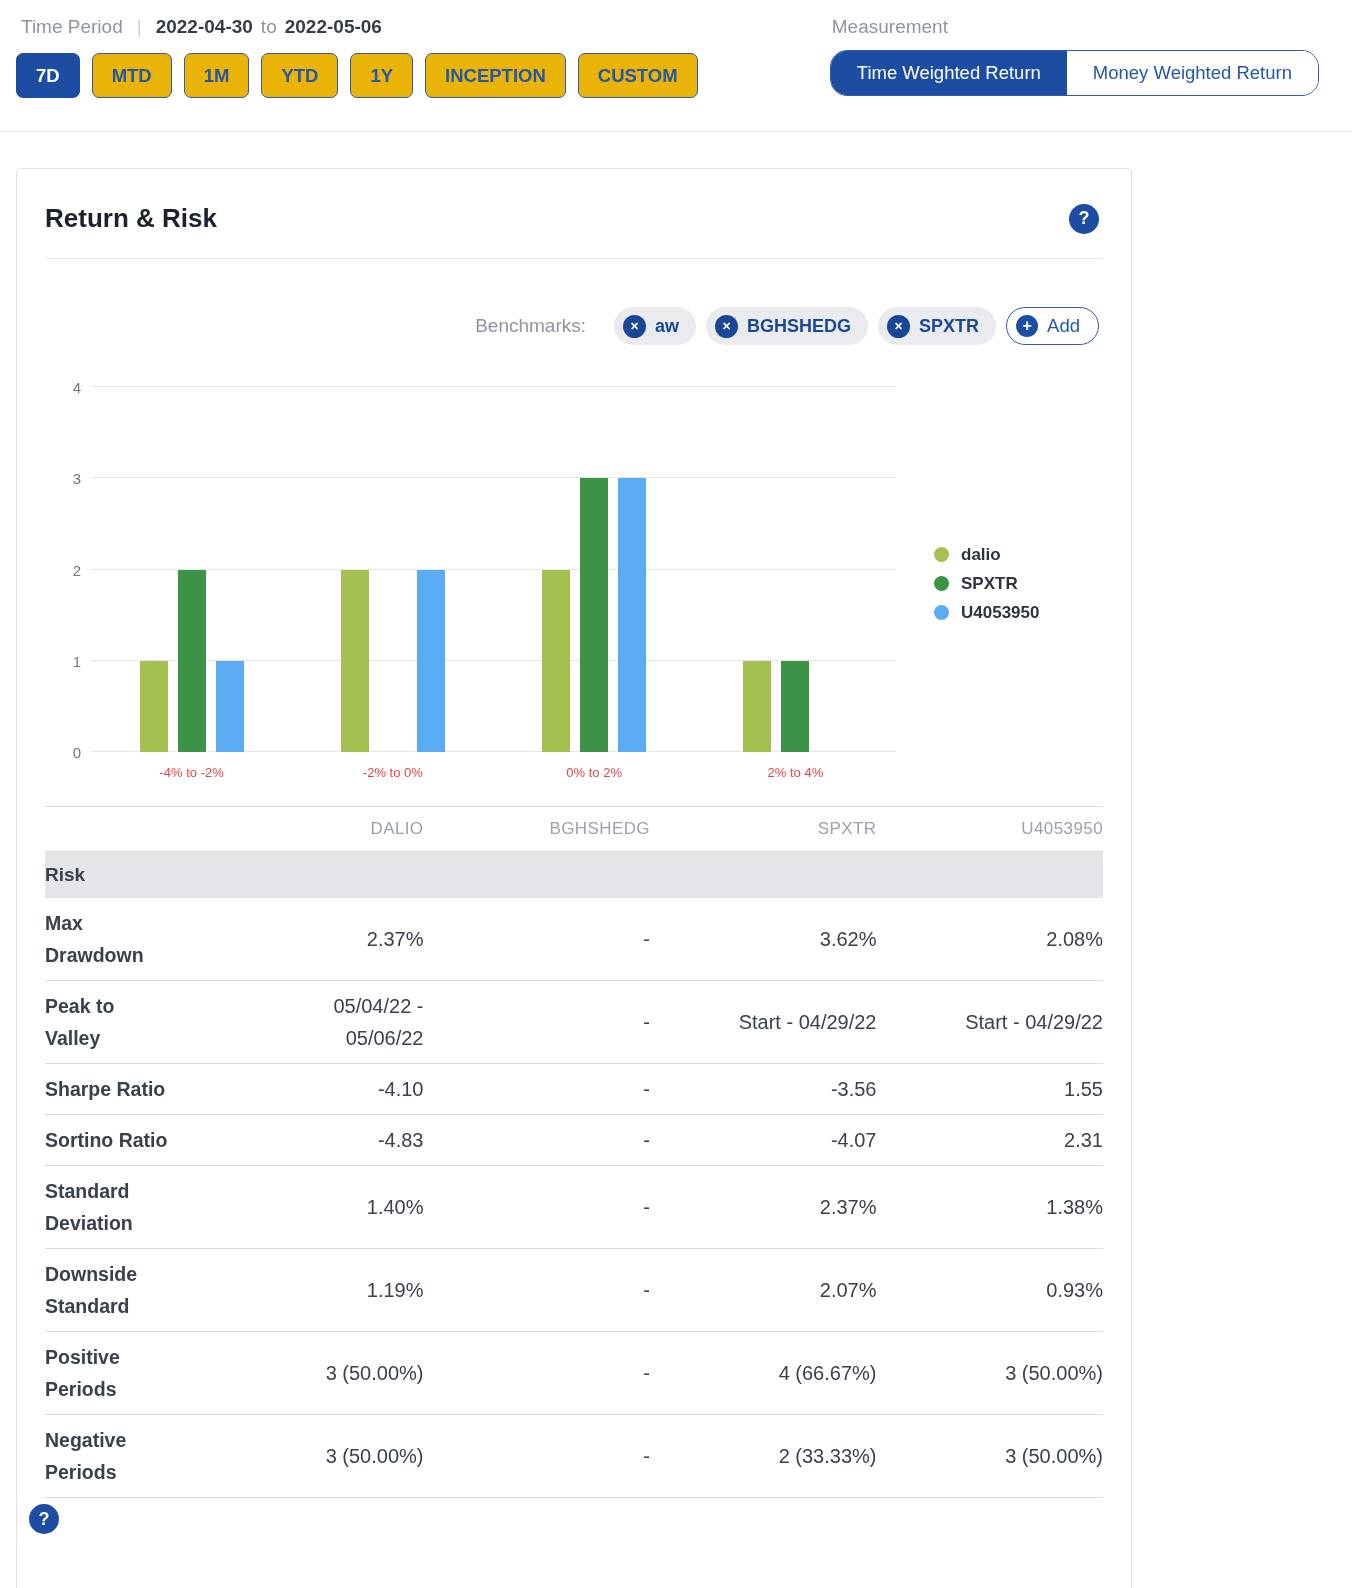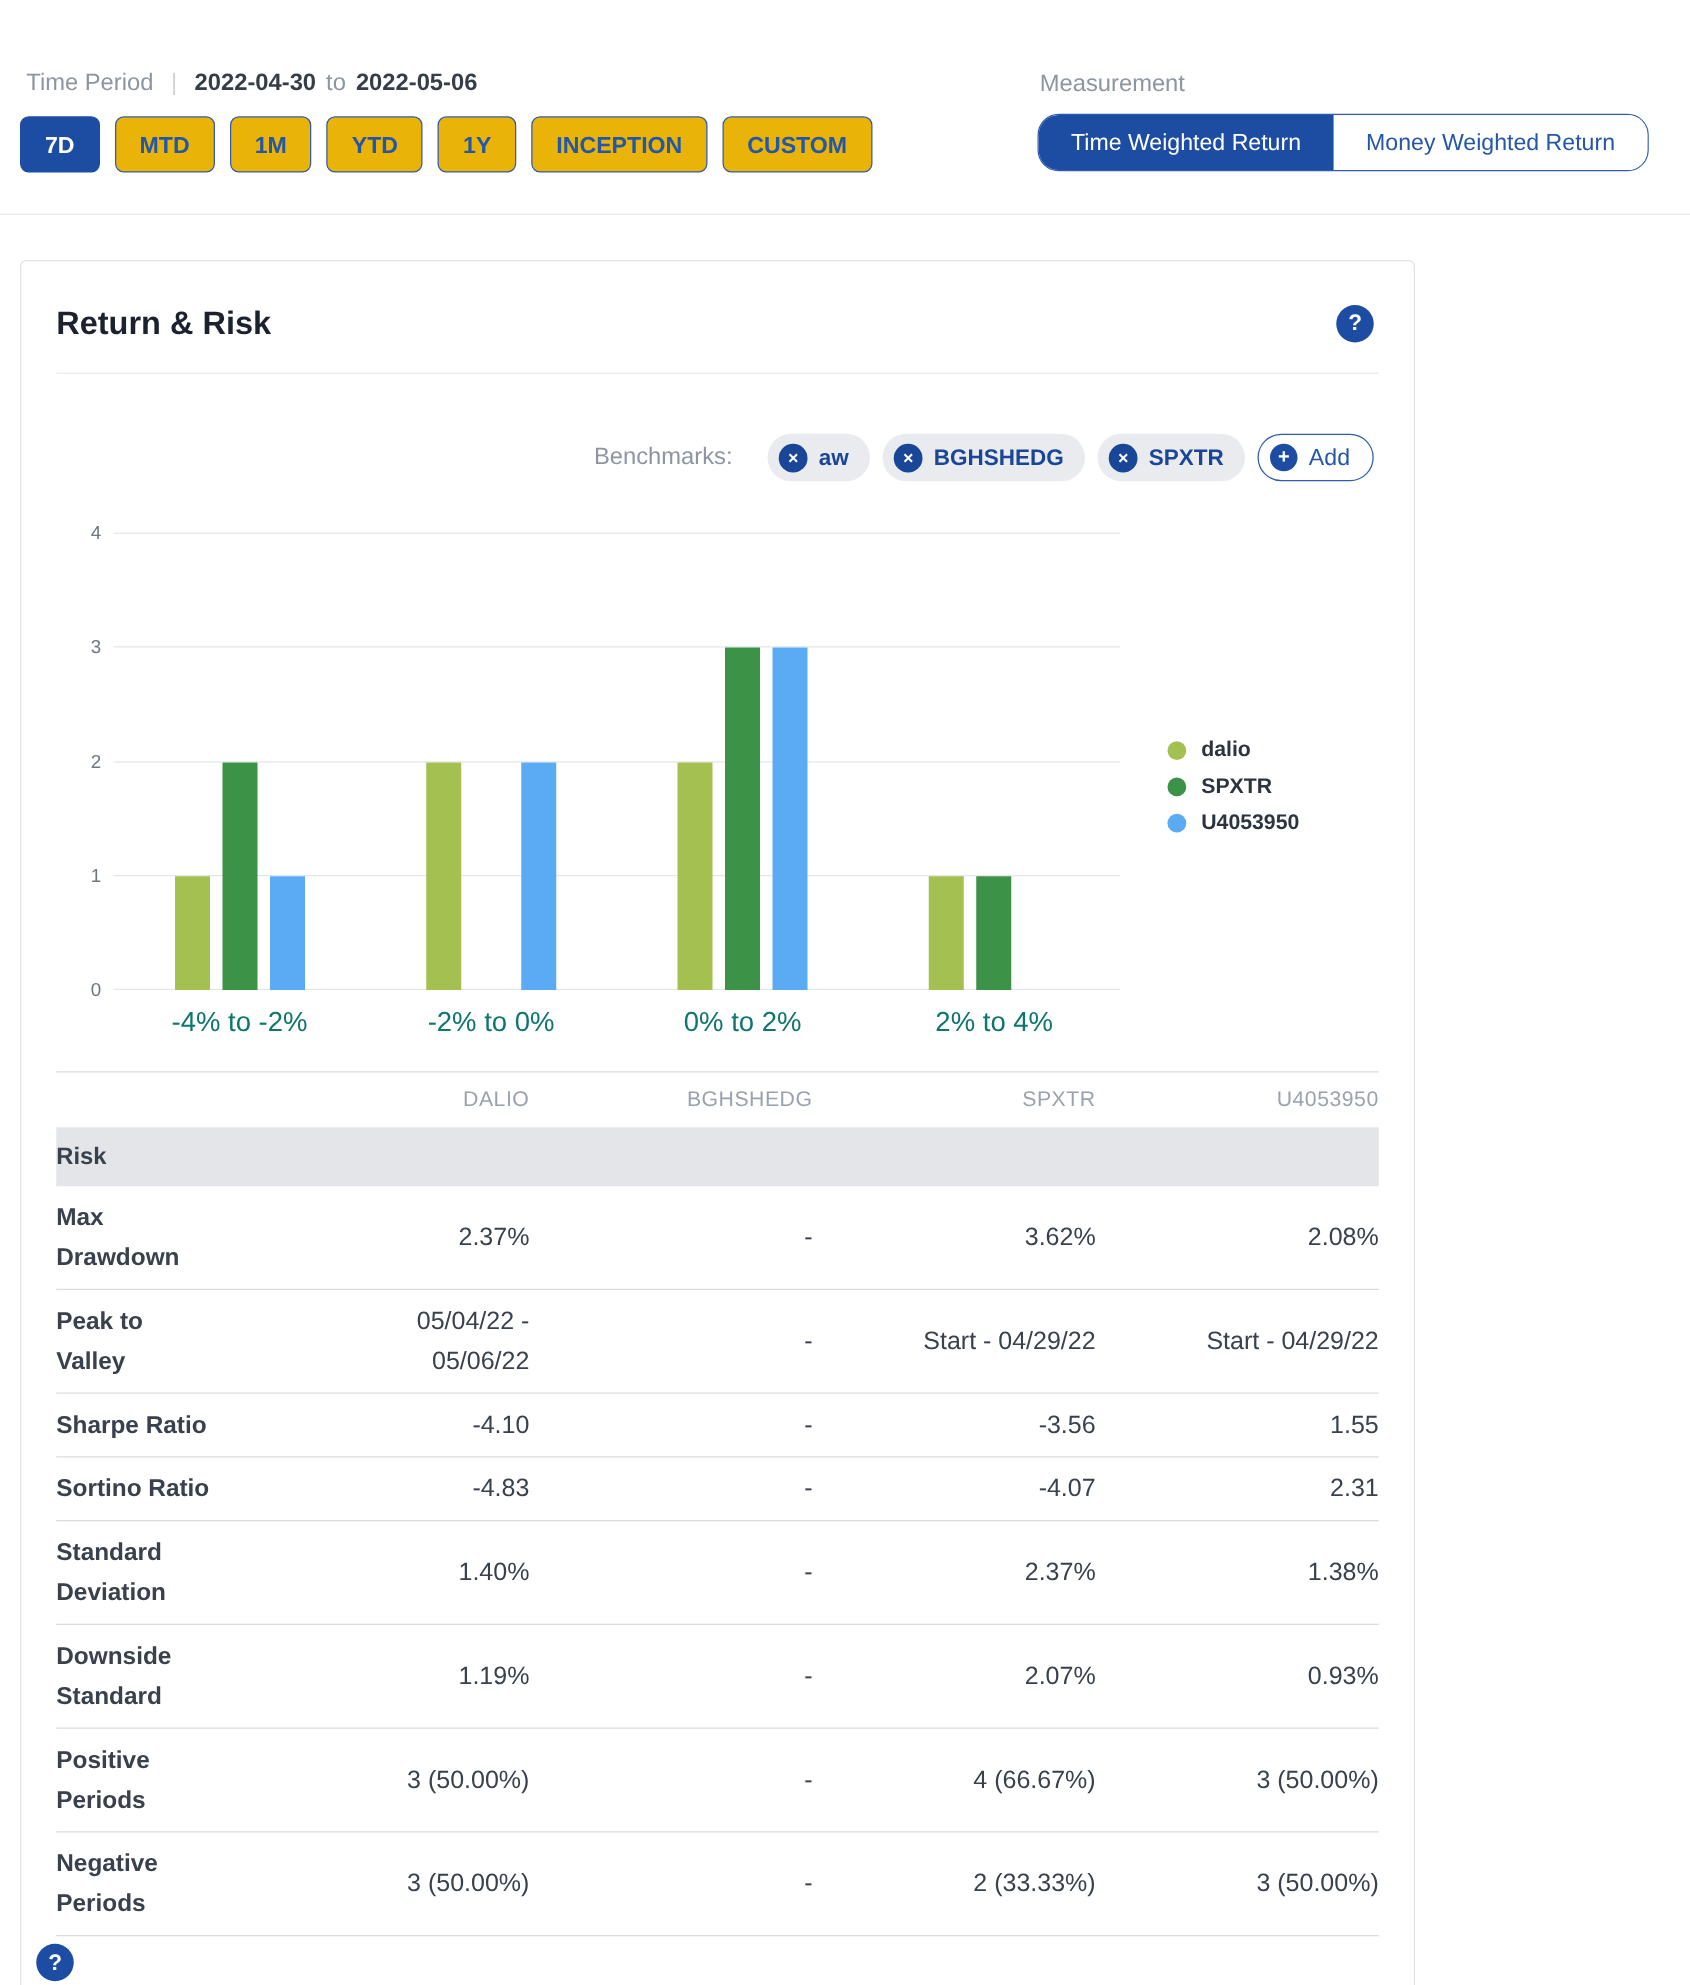--- a/index.html
+++ b/index.html
@@ -12,21 +12,21 @@
     --line:#e7e9ec;
     --table-line:#d9dcdf;
   }
   *{box-sizing:border-box;}
   html,body{margin:0;padding:0;}
   body{
     width:1352px;height:1588px;overflow:hidden;background:#fff;
     font-family:"Liberation Sans", sans-serif;color:var(--dark);
   }
   
-  .topbar{display:flex;justify-content:space-between;align-items:center;padding:16px 33px 0 16px;margin-top:40px;}
+  .topbar{display:flex;justify-content:space-between;align-items:flex-start;padding:16px 33px 0 16px;}
   .label-row{display:flex;align-items:baseline;gap:14px;color:var(--gray-label);font-size:19px;padding-left:5px;}
   .sep{color:#cfd4d9;}
   .dates{display:flex;gap:8px;color:#353d49;font-weight:bold;}
   .dates .to{color:var(--gray-label);font-weight:normal;}
   .pgroup{margin-top:15px;display:flex;gap:12px;}
   .pbtn{height:45px;padding:0 19px;font-size:18.5px;font-weight:bold;color:var(--blue-text);
     background:#eab308;border:1px solid var(--blue-border);border-radius:7px;cursor:pointer;font-family:inherit;}
   .pbtn.active{background:var(--blue);border-color:var(--blue);color:#fff;}
   .tp-right{display:flex;flex-direction:column;align-items:flex-start;}
   .mlabel{color:var(--gray-label);font-size:19px;margin-left:2px;}
@@ -56,21 +56,21 @@
     display:flex;align-items:center;justify-content:center;font-weight:bold;}
   
   .chart-row{display:flex;align-items:center;margin:42px 0 0 74px;}
   .plot{position:relative;width:805px;height:365px;}
   .gridline{position:absolute;left:0;right:0;height:1px;background:#e4e6ea;}
   .ylab{position:absolute;left:-30px;transform:translateY(50%);font-size:15px;color:#6e7682;width:20px;text-align:right;}
   .groups{position:absolute;left:0;right:0;top:0;bottom:0;display:flex;}
   .group{flex:1;display:flex;align-items:flex-end;justify-content:center;gap:10px;}
   .bar{width:28px;}
   .x-labels{display:flex;width:805px;margin-top:13px;}
-  .x-labels span{flex:1;text-align:center;font-size:22px;color:#0f766e;}
+  .x-labels span{flex:1;text-align:center;font-size:13px;color:#ef4444;}
   .legend{margin-left:38px;display:flex;flex-direction:column;gap:9px;}
   .legend-item{display:flex;align-items:center;gap:12px;}
   .dot{width:15px;height:15px;border-radius:50%;flex:0 0 auto;}
   .legend-label{font-size:17px;font-weight:bold;color:#2c3440;}
   
   .rtable{margin:26px 28px 0 28px;}
   .trow{display:flex;border-bottom:1px solid var(--table-line);}
   .trow.thead{border-top:1px solid var(--table-line);align-items:center;height:46px;}
   .thead .tlabel,.thead .tval{font-size:17px;color:#9aa2ac;font-weight:normal;letter-spacing:0.4px;line-height:20px;}
   .trow.data{padding:9px 0;align-items:center;}

